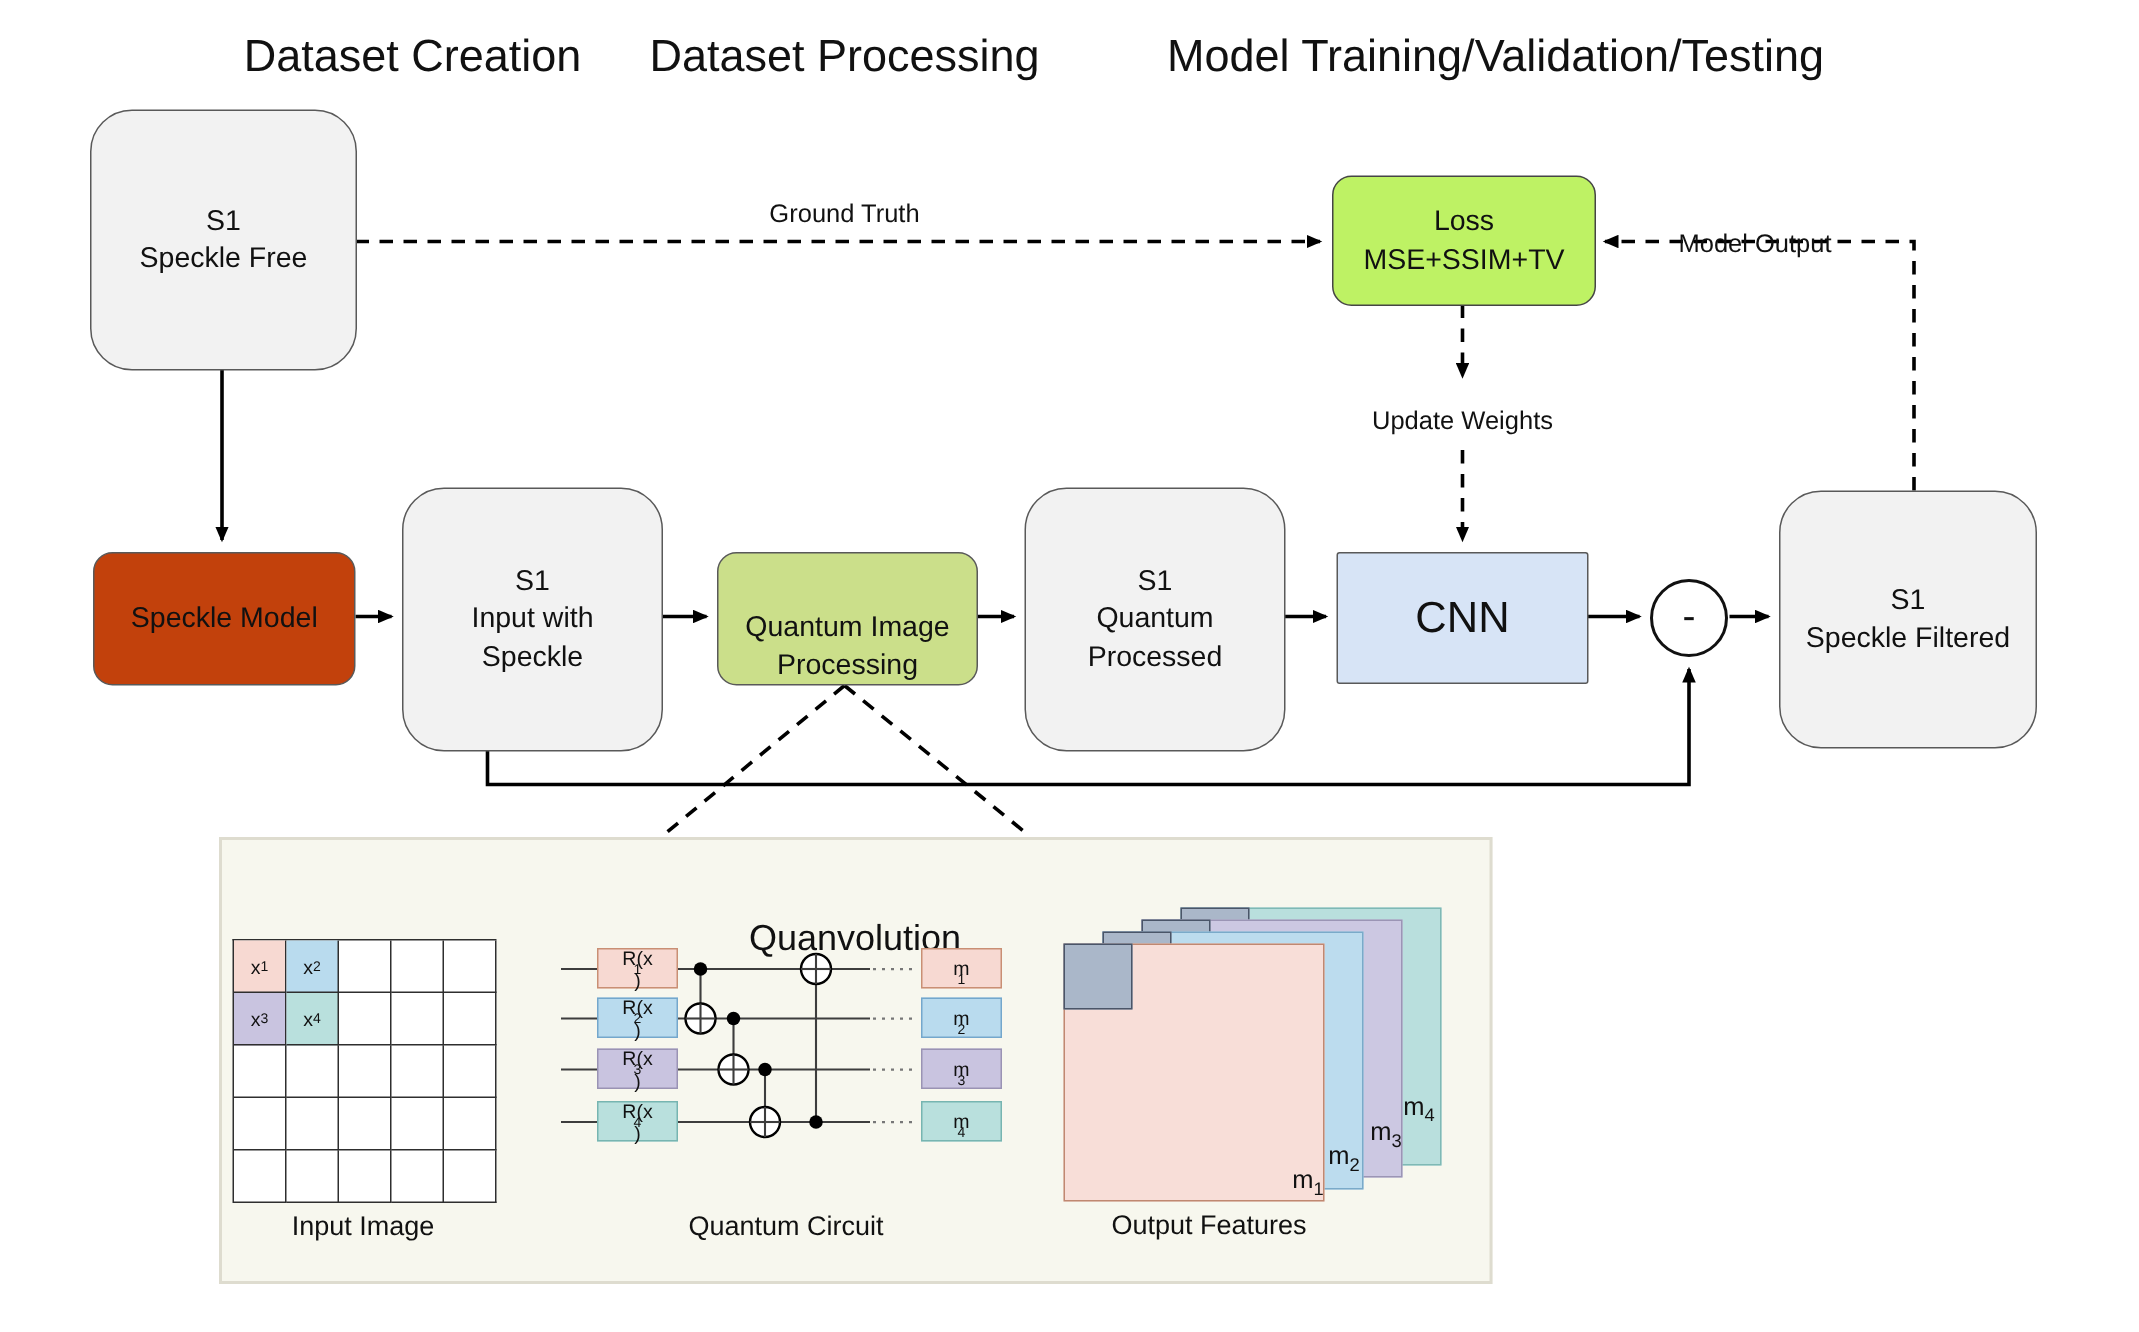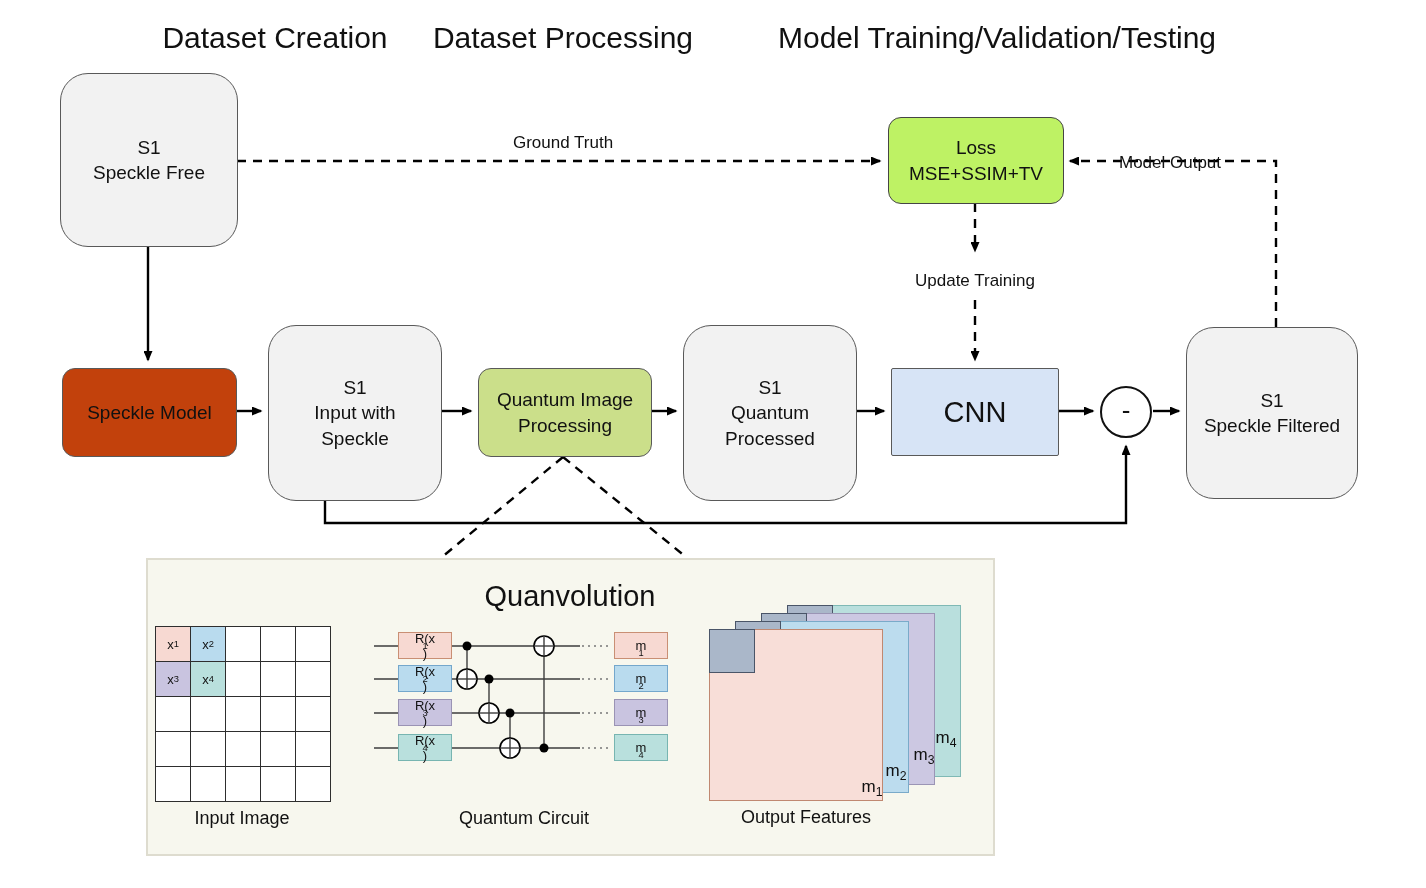--- a/index.html
+++ b/index.html
@@ -11,35 +11,35 @@
   .elabel{position:absolute;transform:translate(-50%,-50%);font-size:17px;white-space:nowrap;z-index:4;}
   .node{
     position:absolute;border:1.6px solid #595959;display:flex;flex-direction:column;
     align-items:center;justify-content:center;text-align:center;font-size:19px;line-height:1.32;z-index:3;
   }
   .node.big{border-radius:28px;background:#f2f2f2;}
   .node.small{border-radius:13px;}
   .n-speckle-free{left:60px;top:73px;width:176px;height:172px;}
   .n-speckle-model{left:62px;top:368px;width:173px;height:87px;}
   .n-input-speckle{left:268px;top:325px;width:172px;height:174px;}
-  .n-qip{left:478px;top:368px;width:172px;height:87px;}
+  .n-qip{left:478px;top:368px;width:172px;height:87px;justify-content:flex-end;}
   .n-quantum-processed{left:683px;top:325px;width:172px;height:174px;}
   .n-cnn{left:891px;top:368px;width:166px;height:86px;border-radius:2px;font-size:29px;z-index:3;}
   .n-speckle-filtered{left:1186px;top:327px;width:170px;height:170px;}
   .n-loss{left:888px;top:117px;width:174px;height:85px;border:1.6px solid #454545;}
   .minus{
     position:absolute;left:1100px;top:386px;width:52px;height:52px;border-radius:50%;
     border:2.2px solid #111;background:#fff;display:flex;align-items:center;justify-content:center;
     font-size:26px;line-height:1;z-index:3;padding-bottom:4px;box-sizing:border-box;
   }
   .container-box{
     position:absolute;left:146px;top:558px;width:845px;height:294px;
     background:#f7f7ee;border:2px solid #dededled;border:2px solid #dedccf;z-index:1;
   }
-  .q-title{position:absolute;transform:translate(-50%,-50%);font-size:29px;z-index:3;white-space:nowrap;}
+  .q-title{position:absolute;transform:translate(-50%,-50%);font-size:24px;z-index:3;white-space:nowrap;margin-top:30px;}
   .caption{position:absolute;transform:translate(-50%,-50%);font-size:18px;z-index:3;white-space:nowrap;}
   .lines{position:absolute;left:0;top:0;z-index:2;pointer-events:none;}
   .solid{stroke:#000;stroke-width:2.4;fill:none;}
   .dashed{stroke:#000;stroke-width:2.4;fill:none;stroke-dasharray:9 7;}
   .wire{stroke:#3d3d3d;stroke-width:1.4;fill:none;}
   .dotted{stroke:#777;stroke-width:1.5;fill:none;stroke-dasharray:2 4;}
   .oplus{fill:#fff;stroke:#000;stroke-width:1.6;}
   .ctrl{fill:#000;stroke:none;}
   
   .grid{position:absolute;left:155px;top:626px;border-top:1.4px solid #2e2e2e;border-left:1.4px solid #2e2e2e;
@@ -181,21 +181,21 @@
     <div>S1</div>
     <div>Speckle Filtered</div>
   </div>
 
   <div class="node small n-loss" style="background-color: #bef264;">
     <div>Loss</div>
     <div>MSE+SSIM+TV</div>
   </div>
 
   <div class="elabel" style="left:563px;top:143px;">Ground Truth</div>
-  <div class="elabel" style="left:975px;top:281px;">Update Training</div>
+  <div class="elabel" style="left:975px;top:281px;">Update Weights</div>
   <div class="elabel" style="left:1170px;top:141px;margin-top:22px;">Model Output</div>
 
   <div class="q-title" style="left:570px;top:596px;">Quanvolution</div>
 
   <div class="grid">
     <div class="cell" style="background-color: rgb(247, 217, 210);">
         <span>x</span>
         <sub>1</sub>
       </div>
     <div class="cell" style="background-color: rgb(185, 219, 238);">

